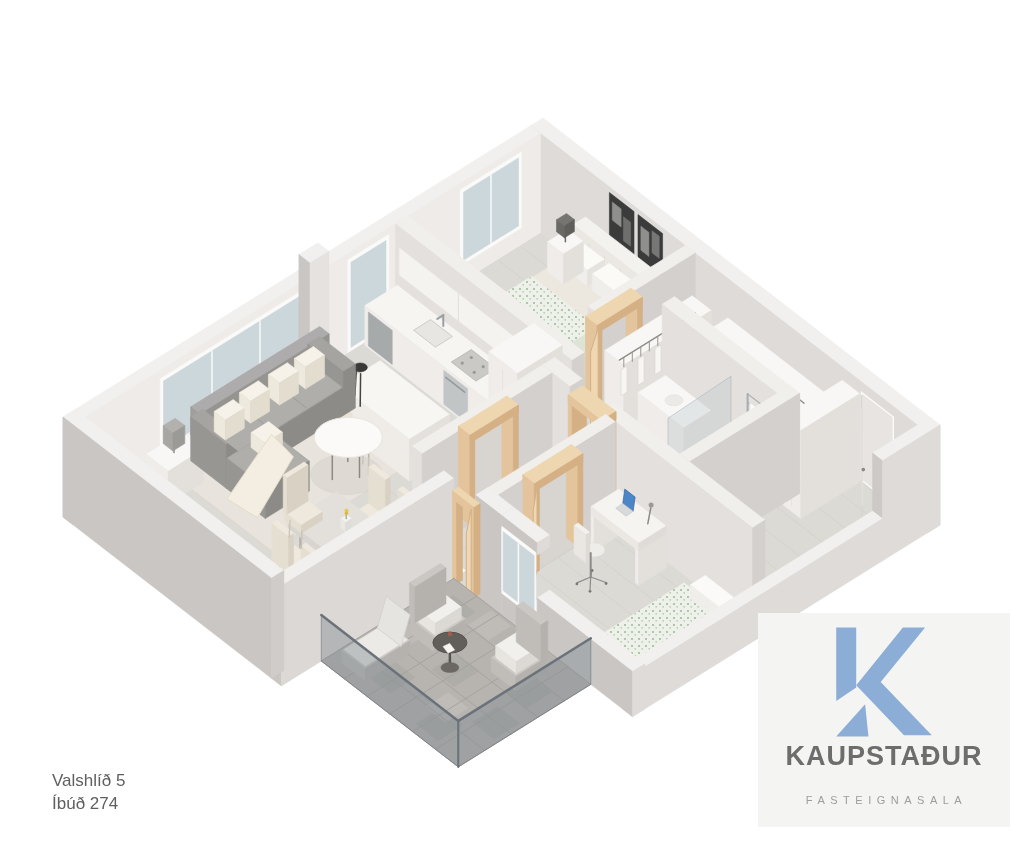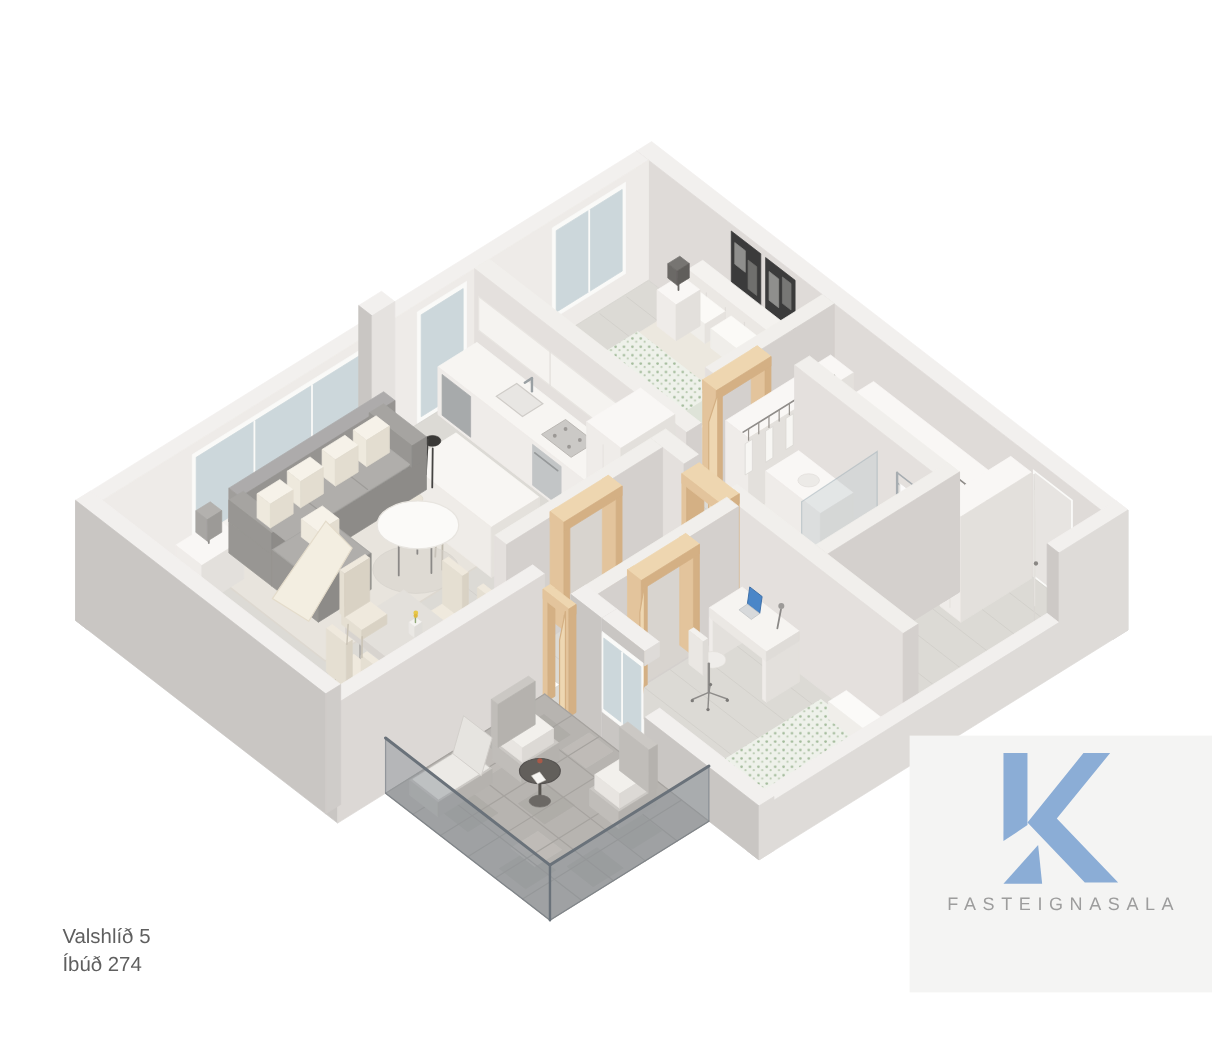--- a/index.html
+++ b/index.html
@@ -4,21 +4,21 @@
 <style>
   html,body{margin:0;padding:0;}
   body{width:1012px;height:867px;position:relative;overflow:hidden;background:#ffffff;
        font-family:"Liberation Sans", sans-serif;}
   #scene-wrap{position:absolute;left:0;top:0;width:1012px;height:867px;}
   .address{position:absolute;left:52px;top:770px;color:#5f5f5f;font-size:17px;line-height:1.35;}
   .logo-panel{position:absolute;left:758px;top:613px;width:252px;height:214px;background:#f4f4f3;
               display:flex;flex-direction:column;align-items:center;}
   .logo-k{margin-top:12px;}
   .brand{color:#6d6d6d;font-weight:bold;font-size:27px;letter-spacing:1px;margin-top:2px;}
-  .tagline{color:#9d9d9d;font-size:15px;letter-spacing:5.5px;margin-top:6px;margin-left:5px;}
+  .tagline{color:#9d9d9d;font-size:11px;letter-spacing:5.5px;margin-top:22px;margin-left:5px;}
 </style>
 </head>
 <body>
 
 <div id="scene-wrap">
 <svg id="plan" width="1012" height="867" viewBox="0 0 1012 867">
   <defs>
     <pattern id="duvet" patternUnits="userSpaceOnUse" width="7" height="7">
       <rect width="7" height="7" fill="#eef1ea"></rect>
       <circle cx="2" cy="2" r="1.1" fill="#a3bb9b"></circle>
@@ -535,14 +535,15 @@
   <div>Valshlíð 5</div>
   <div>Íbúð 274</div>
 </div>
 
 <div class="logo-panel">
   <svg class="logo-k" width="100" height="114" viewBox="0 0 90 102">
     <polygon points="2,2 20,2 20,56 2,68" fill="#8badd6"></polygon>
     <polygon points="62,2 82,2 42,51 88,99 63,99 20,54" fill="#8badd6"></polygon>
     <polygon points="2,100 28,71 31,100" fill="#8badd6"></polygon>
   </svg>
+  <div class="brand">KAUPSTAÐUR</div>
   <div class="tagline">FASTEIGNASALA</div>
 </div>
 
 </body></html>

